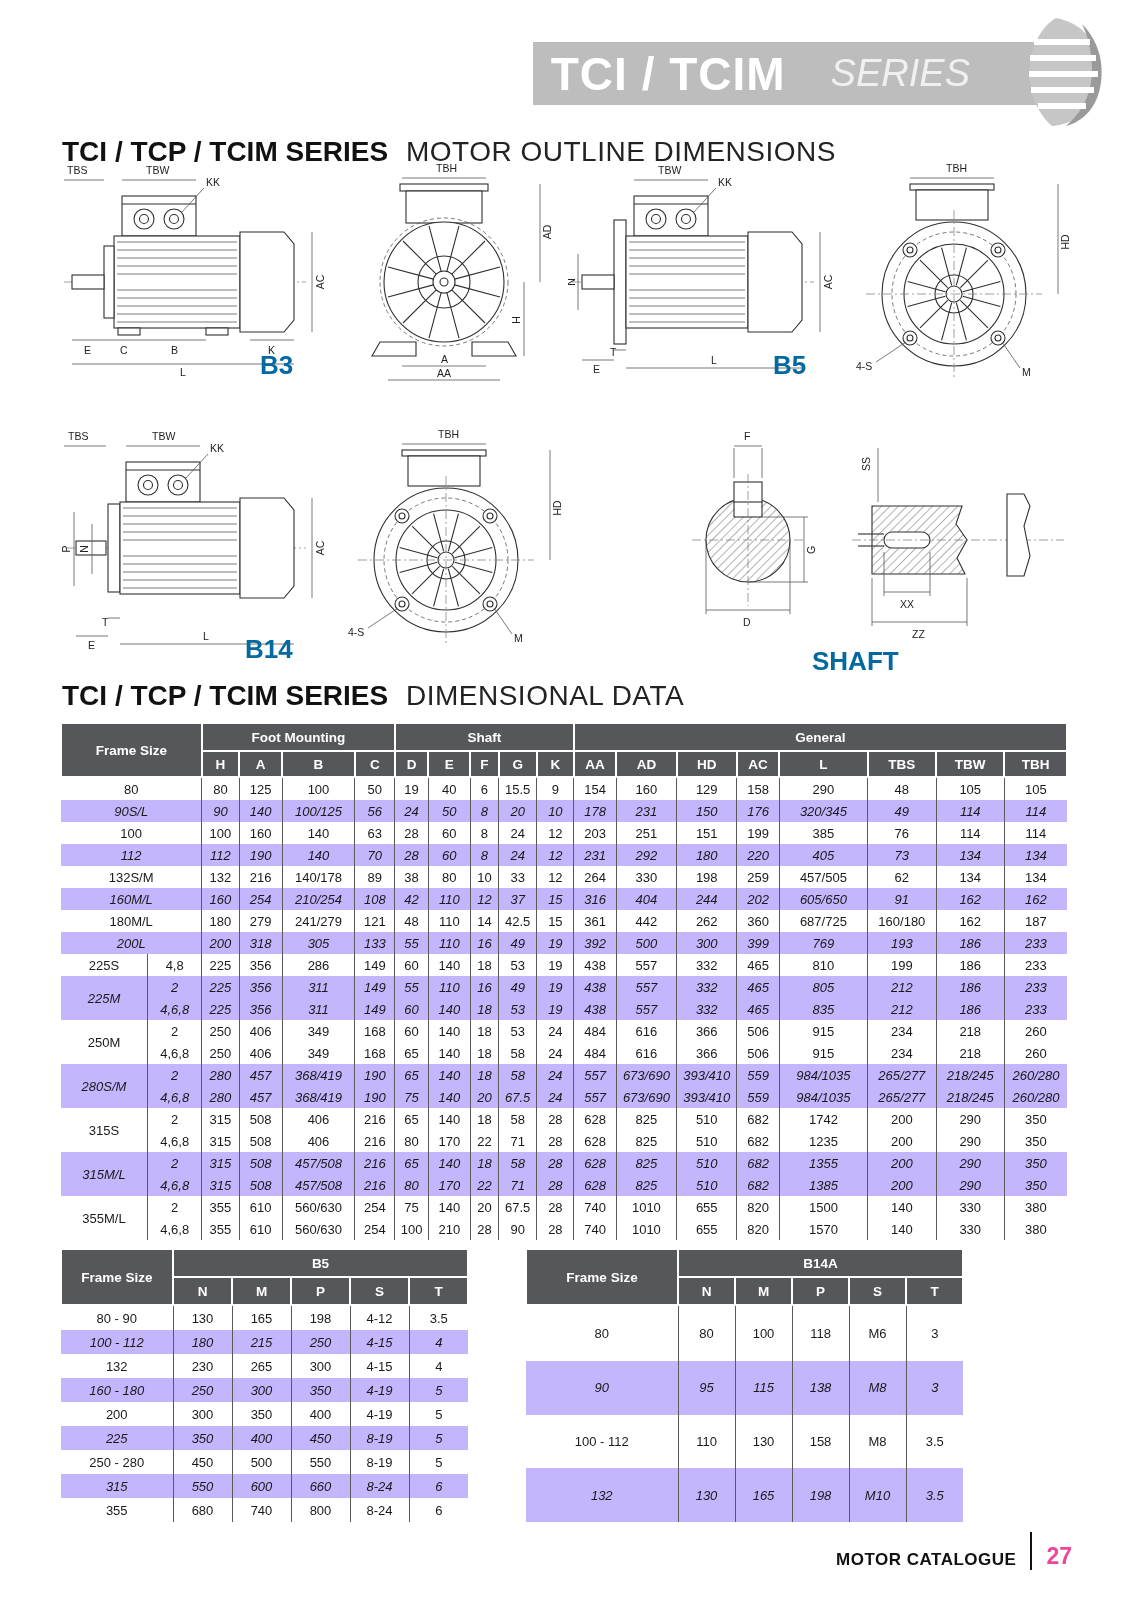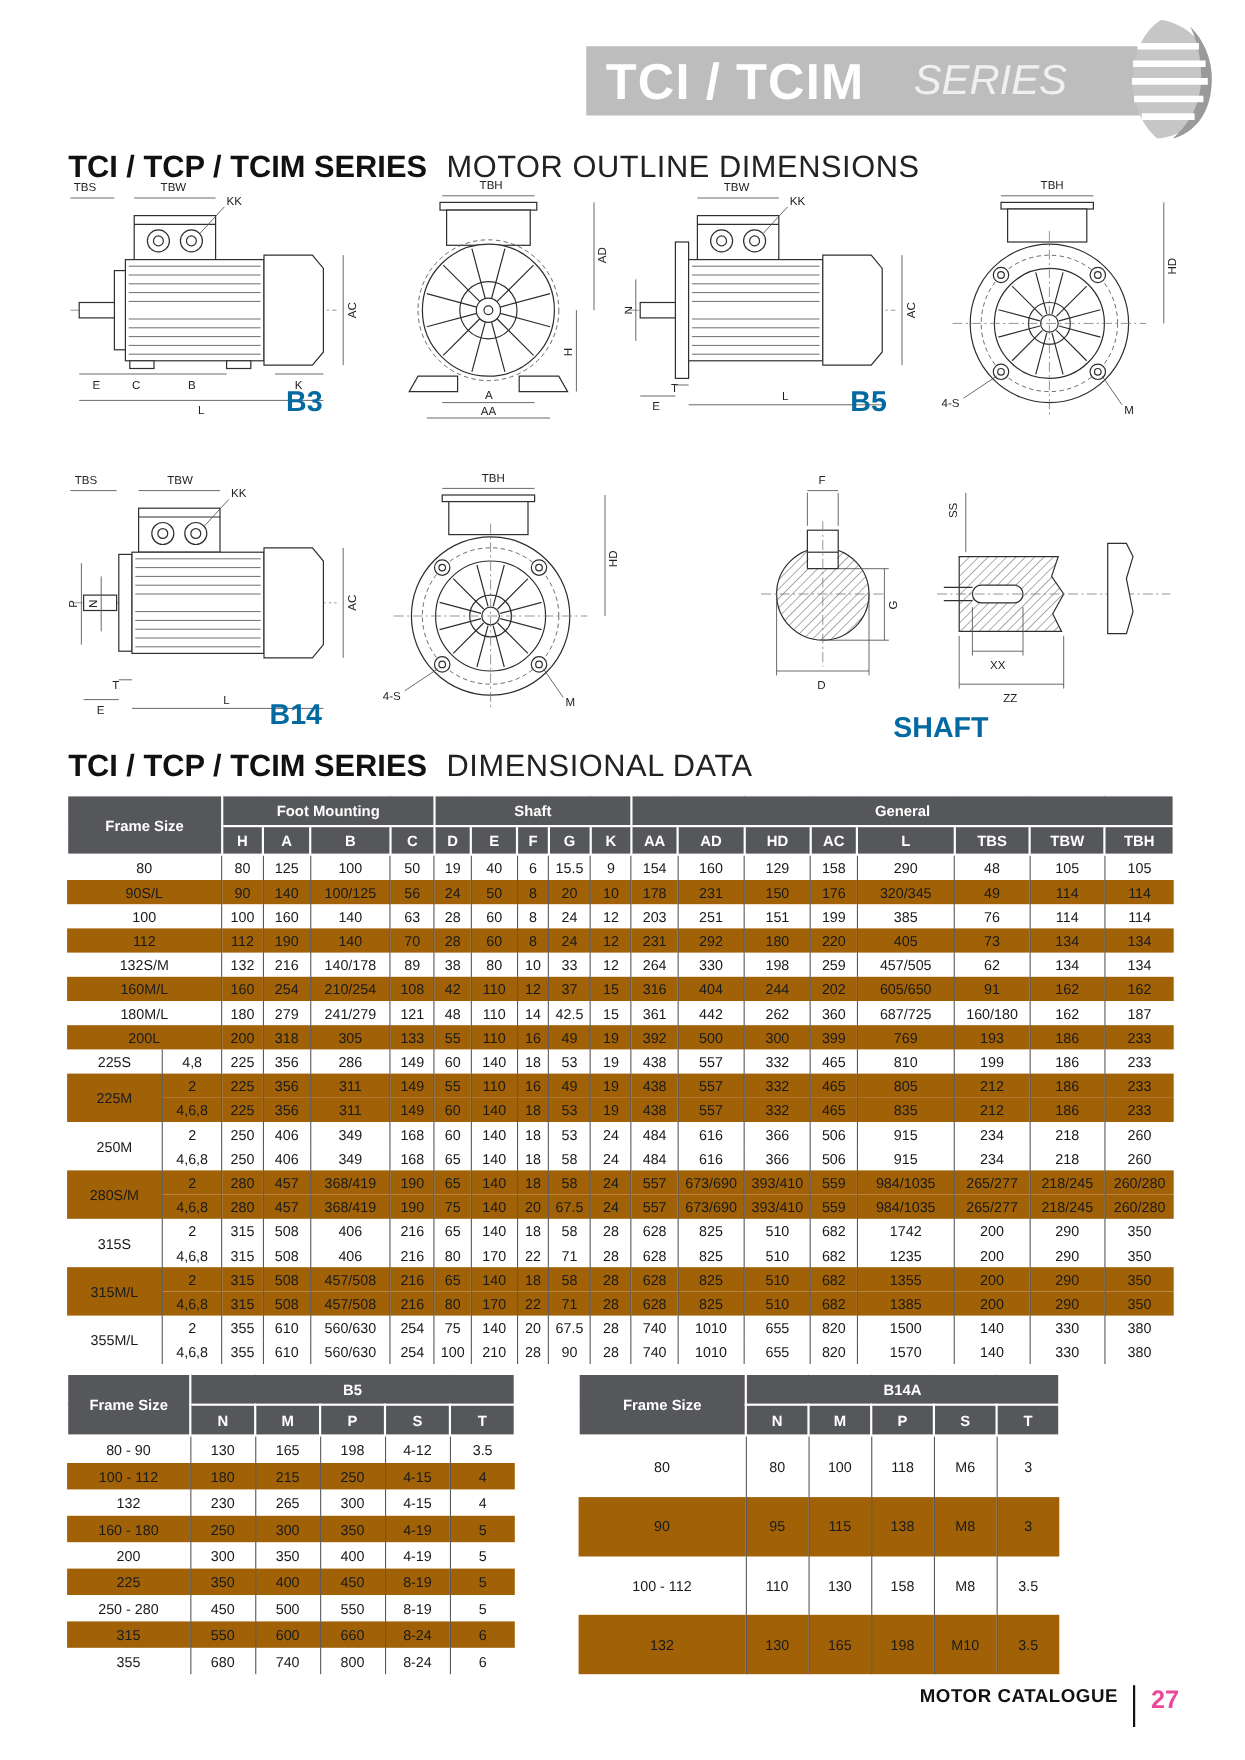--- a/index.html
+++ b/index.html
@@ -35,31 +35,31 @@
   table{border-collapse:collapse;table-layout:fixed;}
   th{background:#56575a;color:#fff;font-weight:bold;border:2px solid #fff;text-align:center;}
   .maintab{position:absolute;left:60px;top:722px;width:1008px;font-size:13px;}
   .maintab th{font-size:13.5px;}
   .maintab thead tr:first-child th{height:24px;}
   .maintab thead tr:last-child th{height:22px;}
   .maintab td{border-left:1px solid #5a5a5c;border-right:1px solid #5a5a5c;text-align:center;
               height:22px;padding:0 1px;}
   .maintab td:first-child{border-left:none;}
   .maintab td:last-child{border-right:none;}
-  tr.shade{background:#a16207;}
+  tr.shade{background:#c4b5fd;font-style:italic;}
   .smalltabs{position:absolute;left:60px;top:1248px;width:1012px;display:flex;gap:56px;}
   .smalltab{font-size:13px;}
   .smalltab th{height:24px;font-size:13.5px;}
   .smalltab td{border-left:1px solid #5a5a5c;border-right:1px solid #5a5a5c;text-align:center;
                height:24px;padding:0 2px;}
   .smalltab td:first-child{border-left:none;}
   .smalltab td:last-child{border-right:none;}
 
   
-  .footer{position:absolute;right:60px;top:1532px;display:flex;align-items:flex-start;gap:14px;}
+  .footer{position:absolute;right:60px;top:1532px;display:flex;align-items:flex-end;gap:14px;}
   .footer .flabel{font-size:17px;font-weight:bold;letter-spacing:.5px;color:#111;}
   .footer .fbar{width:2px;height:38px;background:#111;}
   .footer .fpage{font-size:23px;font-weight:bold;color:#ec4899;}
 </style>
 </head>
 <body>
 
 <div id="page">
 
   <div class="banner">

